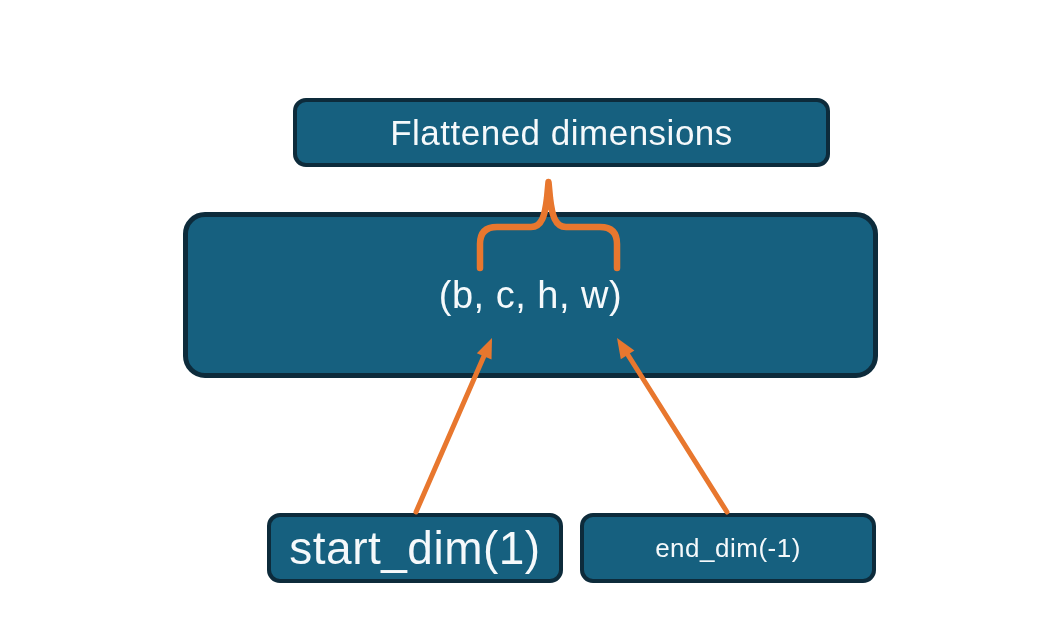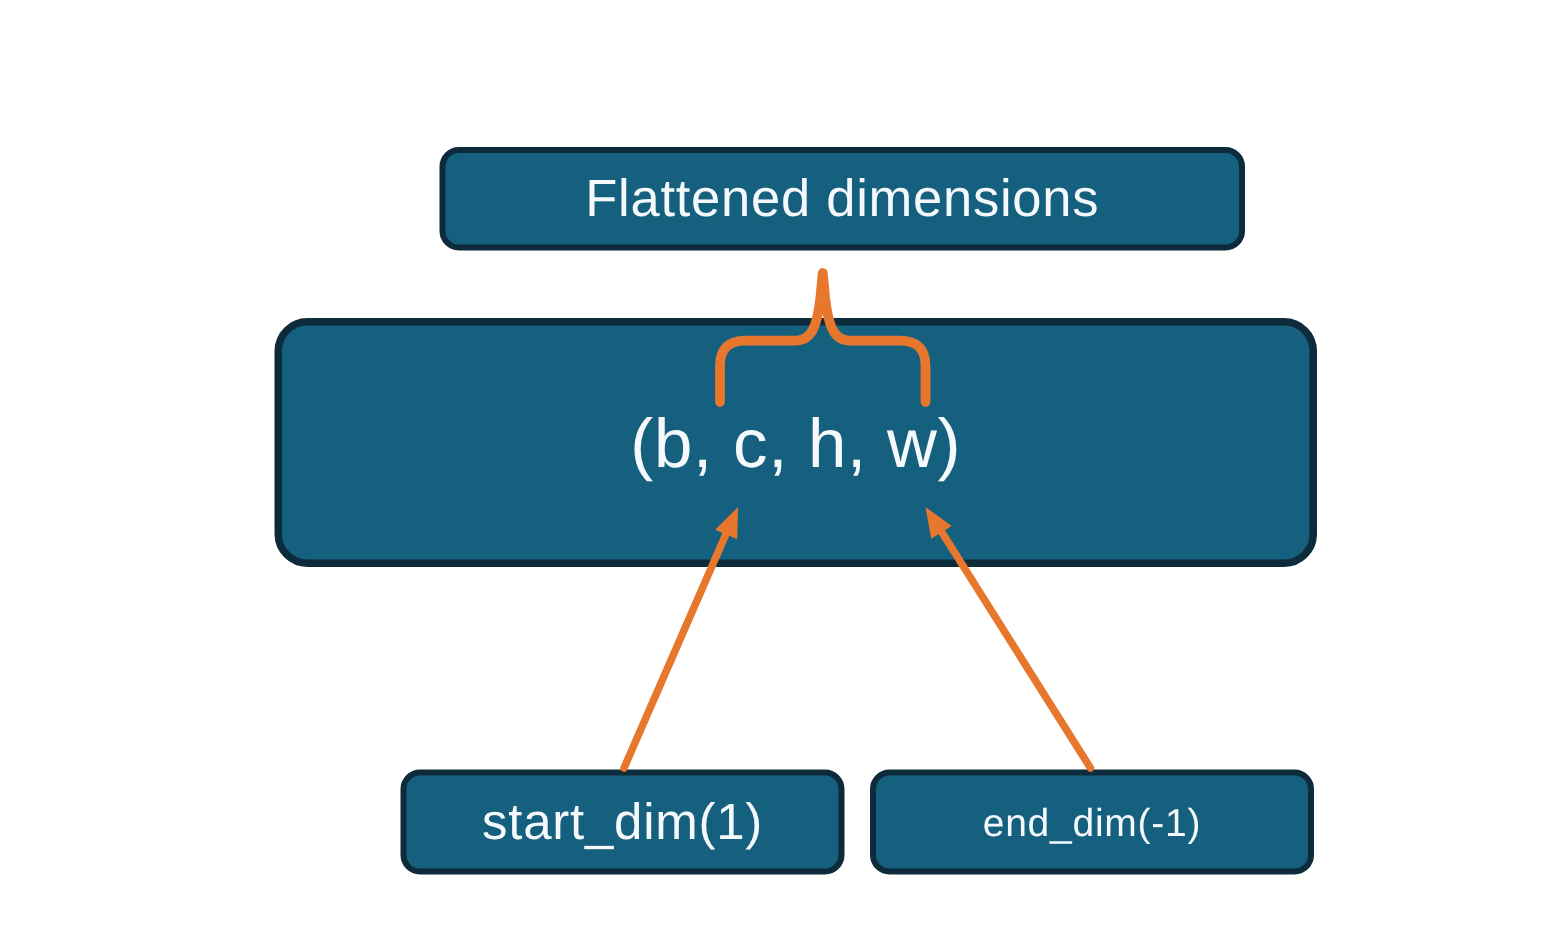--- a/index.html
+++ b/index.html
@@ -34,27 +34,27 @@
     left: 293px; top: 98px;
     width: 537px; height: 69px;
     border-radius: 13px;
     font-size: 35px;
   }
   .node-tensor {
     left: 183px; top: 212px;
     width: 695px; height: 166px;
     border-radius: 22px;
     border-width: 5px;
-    font-size: 46px;
+    font-size: 38px;
   }
   .node-start {
     left: 267px; top: 513px;
     width: 296px; height: 70px;
     border-radius: 13px;
-    font-size: 34px;
+    font-size: 46px;
   }
   .node-end {
     left: 580px; top: 513px;
     width: 296px; height: 70px;
     border-radius: 13px;
     font-size: 26px;
   }
   svg.overlay {
     position: absolute;
     left: 0; top: 0;

